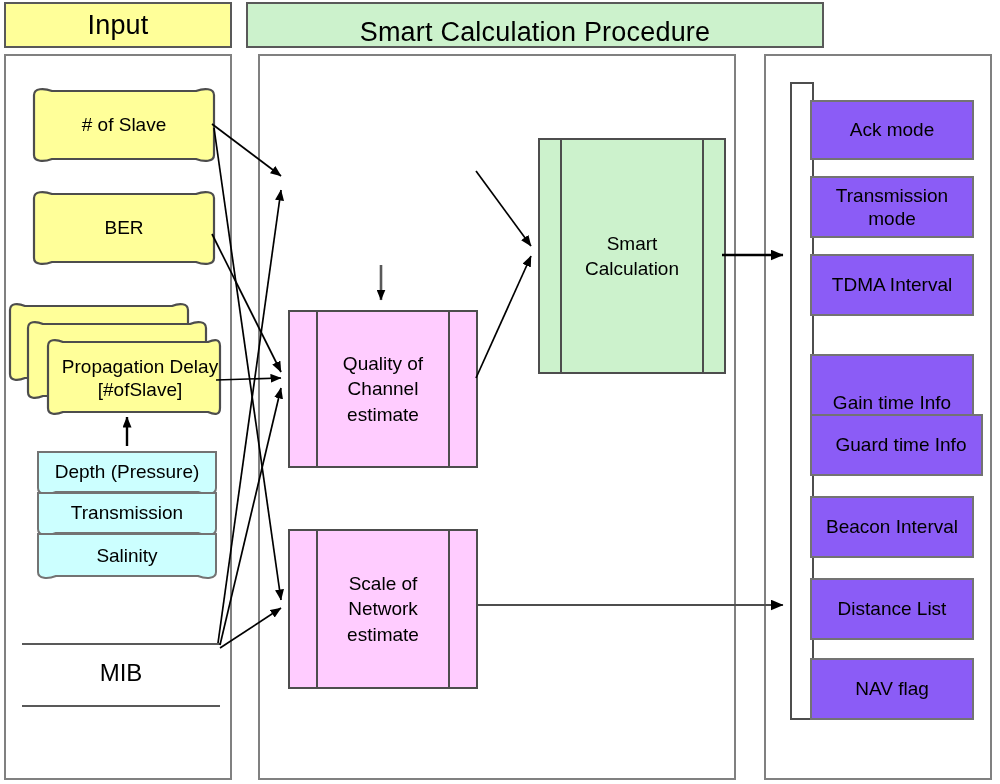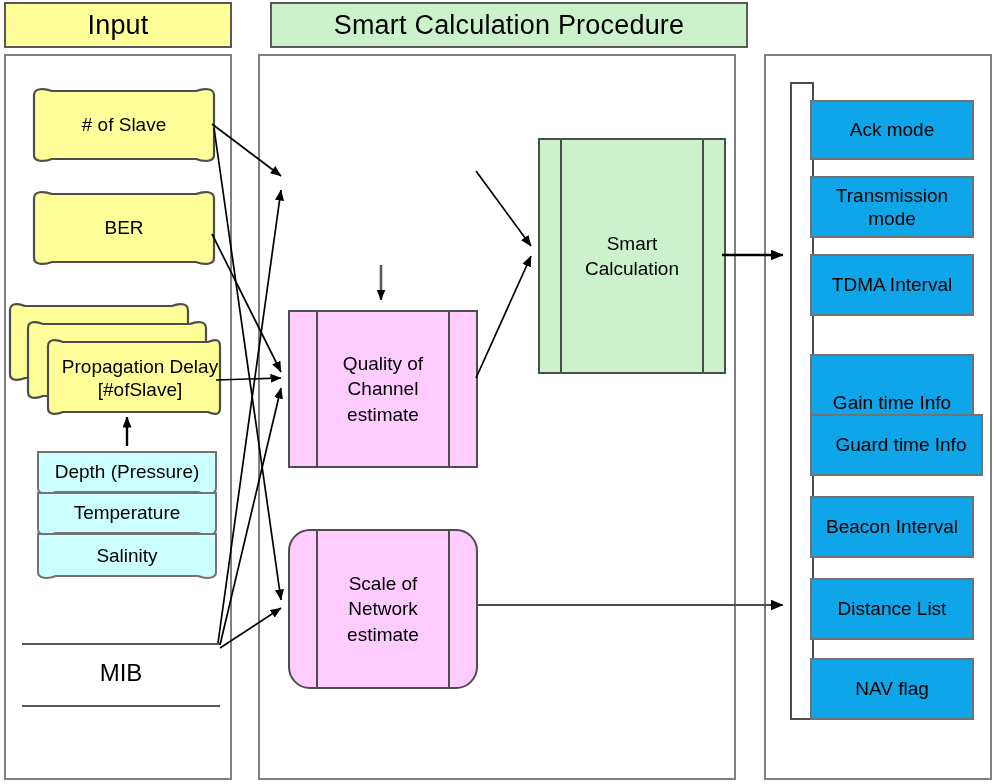--- a/index.html
+++ b/index.html
@@ -57,21 +57,21 @@
     position:absolute;top:0;bottom:0;width:0;
     border-left:2px solid #4d4d4d;
   }
   .pproc .lbl{position:relative;z-index:2;}
   .pink {background:#ffccff;}
   .green{background:#ccf2cc;}
 
   
   .outbox{
     position:absolute;
-    background:#0ea5e9;
+    background:#8b5cf6;
     border:2px solid #737373;
     display:flex;align-items:center;justify-content:center;
     text-align:center;
     font-size:19px;color:#000;line-height:1.22;
   }
 
   
   .mib-label{
     position:absolute;
     font-size:24px;color:#000;
@@ -84,21 +84,21 @@
   #wires{position:absolute;left:0;top:0;width:1000px;height:784px;pointer-events:none;}
 </style>
 </head>
 <body>
 
 <div id="stage">
 
   <div class="abs hdr hdr-input" style="left:4px;top:2px;width:228px;height:46px;">
     <span>Input</span>
   </div>
-  <div class="abs hdr hdr-proc" style="left:270px;top:2px;width:478px;height:46px;">
+  <div class="abs hdr hdr-proc" style="left:246px;top:2px;width:578px;height:46px;align-items:flex-end;">
     <span>Smart Calculation Procedure</span>
   </div>
 
   <div class="abs panel" style="left:4px;top:54px;width:228px;height:726px;"></div>
   <div class="abs panel" style="left:258px;top:54px;width:478px;height:726px;"></div>
   <div class="abs panel" style="left:764px;top:54px;width:228px;height:726px;"></div>
 
   <div class="doc" style="left:30px;top:85px;width:188px;height:80px;">
     <svg viewBox="0 0 188 80" preserveAspectRatio="none">
       <path d="M4,10 C4,3 14,3 22,6 L166,6 C174,3 184,3 184,10
@@ -131,41 +131,41 @@
   <div class="doc" style="left:34px;top:448px;width:186px;height:48px;">
     <svg viewBox="0 0 186 48" preserveAspectRatio="none">
       <path d="M4,4 L182,4 L182,40 C182,47 172,47 164,44 L22,44 C14,47 4,47 4,40 Z" fill="#ccffff" stroke="#737373" stroke-width="2"></path>
     </svg>
     <span class="lbl">Depth (Pressure)</span>
   </div>
   <div class="doc" style="left:34px;top:489px;width:186px;height:48px;">
     <svg viewBox="0 0 186 48" preserveAspectRatio="none">
       <path d="M4,4 L182,4 L182,40 C182,47 172,47 164,44 L22,44 C14,47 4,47 4,40 Z" fill="#ccffff" stroke="#737373" stroke-width="2"></path>
     </svg>
-    <span class="lbl">Temperature</span>
+    <span class="lbl">Transmission</span>
   </div>
   <div class="doc" style="left:34px;top:530px;width:186px;height:52px;">
     <svg viewBox="0 0 186 52" preserveAspectRatio="none">
       <path d="M4,4 L182,4 L182,42 C182,49 172,49 164,46 L22,46 C14,49 4,49 4,42 Z" fill="#ccffff" stroke="#737373" stroke-width="2"></path>
     </svg>
     <span class="lbl">Salinity</span>
   </div>
 
   <div class="rule" style="left:22px;top:643px;width:198px;"></div>
   <div class="mib-label" style="left:22px;top:661px;width:198px;">MIB</div>
   <div class="rule" style="left:22px;top:705px;width:198px;"></div>
 
 
   <div class="pproc pink" style="left:288px;top:310px;width:186px;height:154px;">
     <span class="bar" style="left:26px;"></span>
     <span class="bar" style="right:26px;"></span>
     <span class="lbl" style="padding:0 34px;">Quality of Channel estimate</span>
   </div>
 
-  <div class="pproc pink" style="left:288px;top:529px;width:186px;height:156px;border-radius:22px;">
+  <div class="pproc pink" style="left:288px;top:529px;width:186px;height:156px;">
     <span class="bar" style="left:26px;"></span>
     <span class="bar" style="right:26px;"></span>
     <span class="lbl" style="padding:0 34px;">Scale of Network estimate</span>
   </div>
 
   <div class="pproc green" style="left:538px;top:138px;width:184px;height:232px;">
     <span class="bar" style="left:20px;"></span>
     <span class="bar" style="right:20px;"></span>
     <span class="lbl" style="padding:0 28px;">Smart Calculation</span>
   </div>

